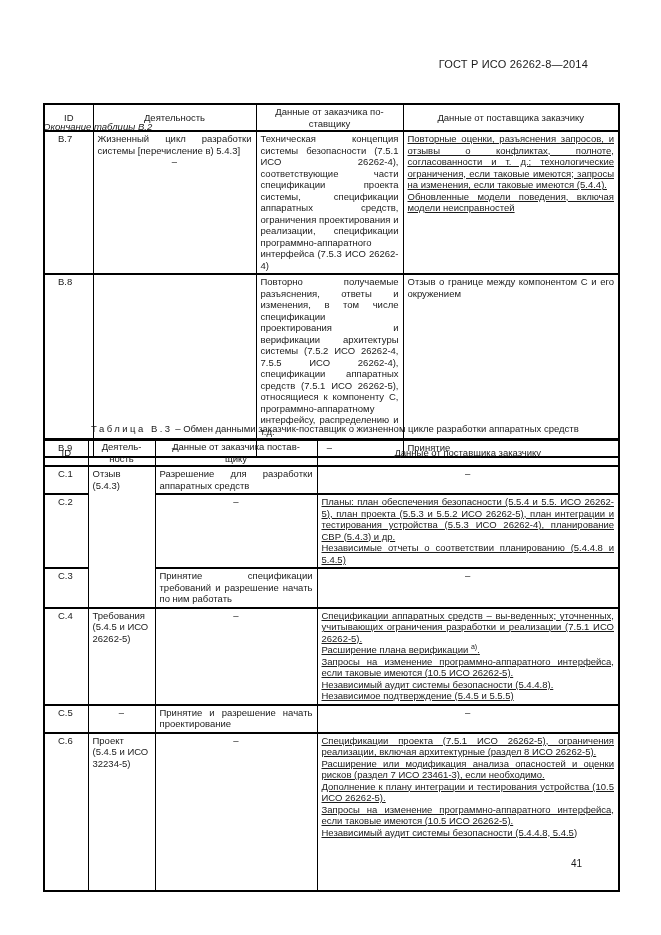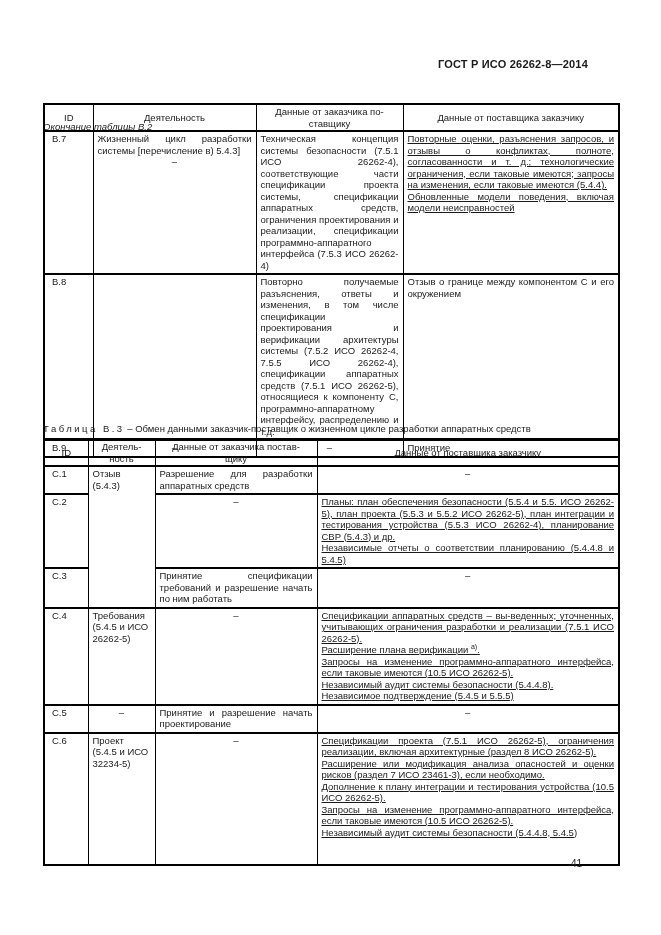--- a/index.html
+++ b/index.html
@@ -4,52 +4,52 @@
 <style>
   html,body{margin:0;padding:0;}
   body{
     width:661px;height:935px;background:#ffffff;position:relative;
     font-family:"Liberation Sans","DejaVu Sans",sans-serif;
     color:#1a1a1a;
     -webkit-font-smoothing:antialiased;
   }
   .doc-header{
     position:absolute;top:58px;right:73px;
-    font-size:11px;font-weight:bold;letter-spacing:.2px;
+    font-size:11px;font-weight:normal;letter-spacing:.2px;
   }
   .continuation-note{
     position:absolute;top:89px;left:43px;
     font-size:9.5px;font-style:italic;margin-top:32px;
   }
   .page-number{
     position:absolute;top:858px;right:79px;font-size:10px;
   }
   table.std{
     position:absolute;left:43px;width:575px;
     border-collapse:collapse;table-layout:fixed;
     font-size:9.5px;line-height:11.5px;
     border:2px solid #000;
   }
   table.b2{top:103px;}
   table.b3{top:438px;}
   .b3-caption{
     position:absolute;top:423px;left:43px;width:575px;
     font-size:9.5px;line-height:12px;white-space:nowrap;
   }
-  .b3-caption .sp{letter-spacing:2.5px;}
+  .b3-caption .sp{letter-spacing:2.5px;padding-left:48px;}
   td,th{
     border:1px solid #000;
     border-top-width:2px;border-bottom-width:2px;
     padding:1px 4px 2px 4px;
     vertical-align:top;
     font-weight:normal;
     overflow:hidden;
   }
   th{vertical-align:middle;text-align:center;padding:1px 2px;}
-  td.id{padding-left:7px;}
+  td.id{padding-left:13px;}
   td.j{text-align:justify;}
   td.c, .c{text-align:center;}
   td p{margin:0;text-align:justify;text-decoration:underline;}
   .dashline{text-align:center;}
   sup{font-size:7px;line-height:0;}
 </style>
 </head>
 <body>
 
 <div class="doc-header">ГОСТ Р ИСО 26262-8—2014</div>
@@ -155,21 +155,21 @@
       <p>Независимый аудит системы безопасности (5.4.4.8).</p>
       <p>Независимое подтверждение (5.4.5 и 5.5.5)</p>
     </td>
   </tr>
   <tr style="height:23px">
     <td class="id">С.5</td>
     <td class="c">–</td>
     <td class="j">Принятие и разрешение начать проектирование</td>
     <td class="c">–</td>
   </tr>
-  <tr style="height:132px">
+  <tr style="height:158px">
     <td class="id">С.6</td>
     <td>Проект (5.4.5 и ИСО 32234-5)</td>
     <td class="c">–</td>
     <td class="j">
       <p>Спецификации проекта (7.5.1 ИСО 26262-5), ограничения реализации, включая архитектурные (раздел 8 ИСО 26262-5).</p>
       <p>Расширение или модификация анализа опасностей и оценки рисков (раздел 7 ИСО 23461-3), если необходимо.</p>
       <p>Дополнение к плану интеграции и тестирования устройства (10.5 ИСО 26262-5).</p>
       <p>Запросы на изменение программно-аппаратного интерфейса, если таковые имеются (10.5 ИСО 26262-5).</p>
       <p>Независимый аудит системы безопасности (5.4.4.8, 5.4.5)</p>
     </td>

